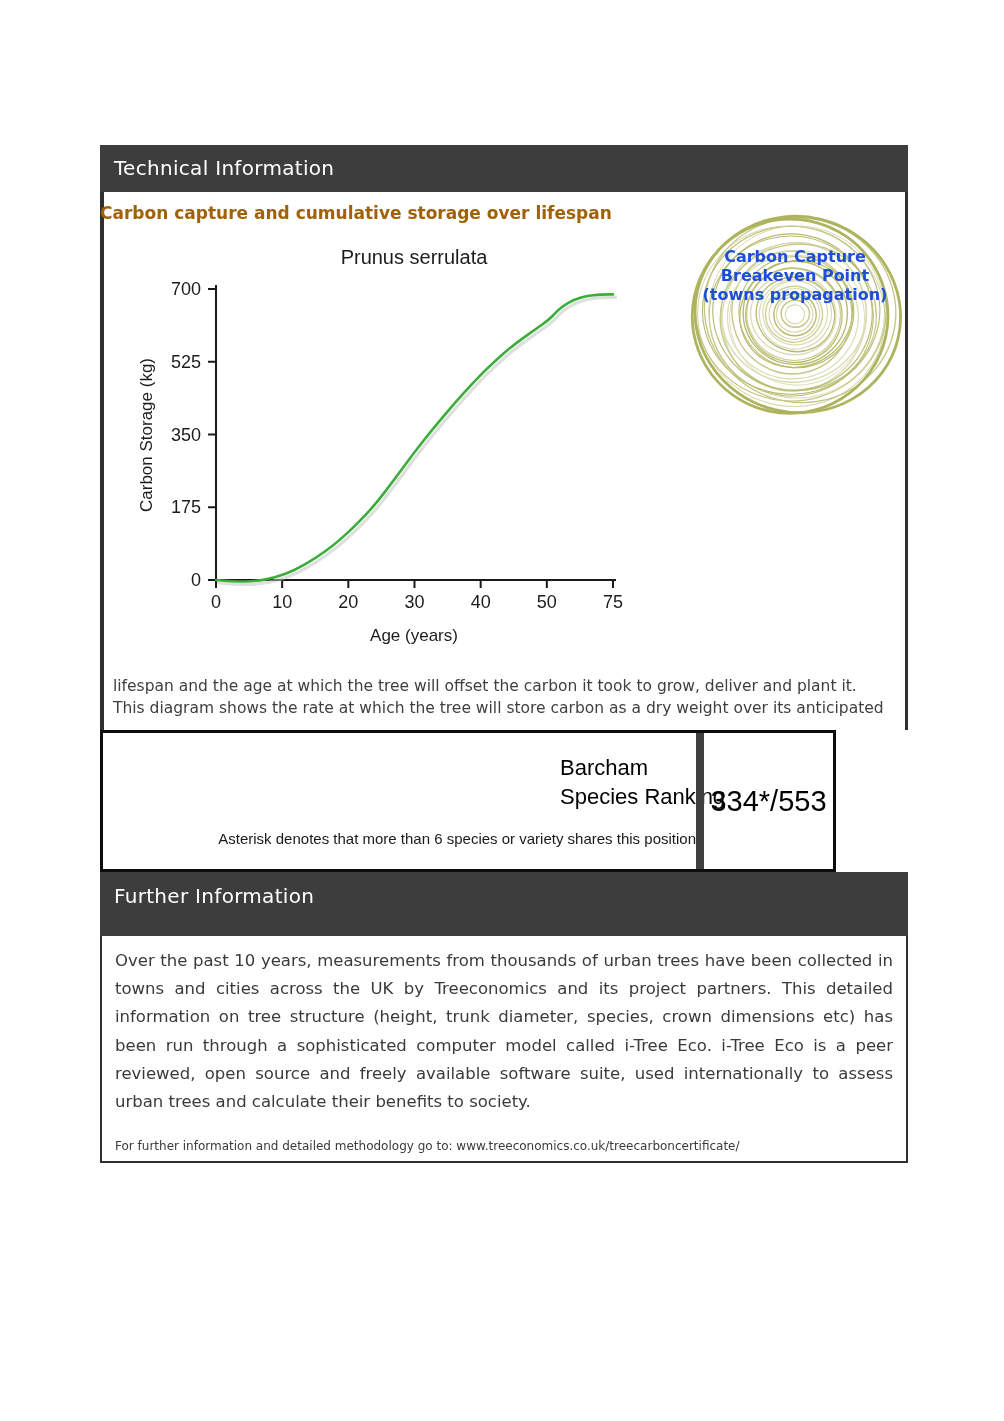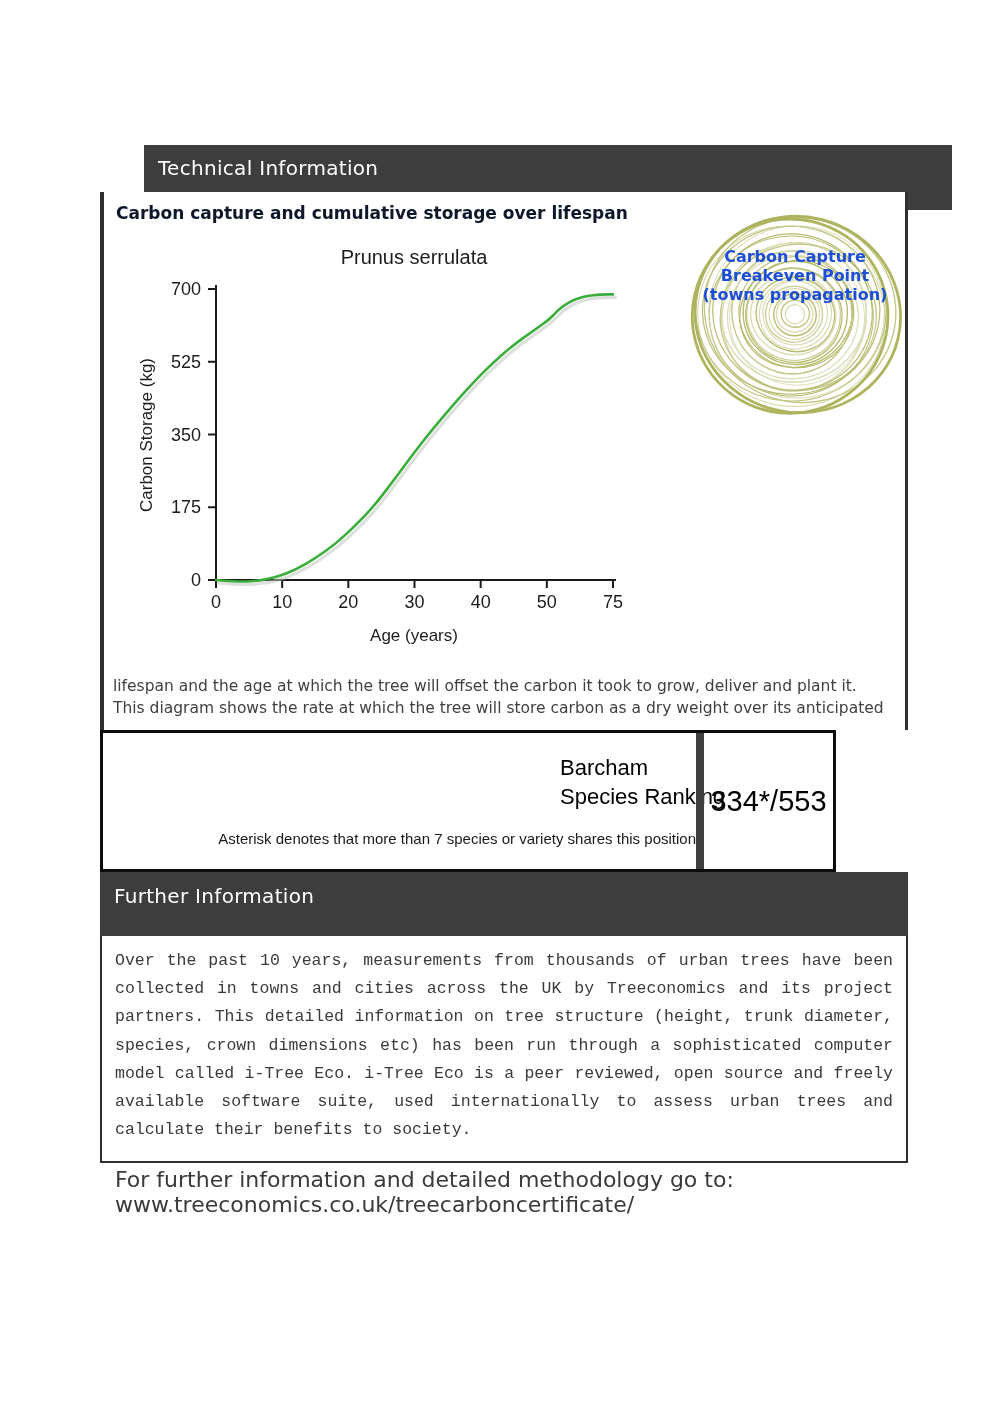--- a/index.html
+++ b/index.html
@@ -1,28 +1,28 @@
 <!DOCTYPE html>
 <html><head>
 <meta charset="utf-8">
 <style>
   html,body{margin:0;padding:0;background:#ffffff;}
   .page{position:relative;width:1004px;height:1421px;background:#ffffff;overflow:hidden;
         font-family:"DejaVu Sans",sans-serif;}
   .abs{position:absolute;}
   .hbar{position:absolute;left:100px;width:808px;background:#3d3d3d;color:#ffffff;box-sizing:border-box;}
-  #tech-bar{top:145px;height:65px;margin-left:44px;}
+  #tech-bar{top:145px;height:65px;}
   #further-bar{top:872px;height:64px;}
   .hbar .bar-label{position:absolute;left:14px;font-size:20px;letter-spacing:.3px;}
   #tech-bar .bar-label{top:11px;}
   #further-bar .bar-label{top:12px;}
 
   #tech-section{left:100px;top:192px;width:808px;height:538px;background:#fff;
     border-left:4px solid #2f2f2f;border-right:3px solid #2f2f2f;box-sizing:border-box;}
-  #section-title{left:116px;top:203px;font-size:17px;font-weight:bold;color:#0f172a;}
+  #section-title{left:100px;top:203px;font-size:17px;font-weight:bold;color:#a16207;}
 
   #chart-svg{position:absolute;left:130px;top:230px;width:545px;height:420px;}
   #chart-svg text{font-family:"Liberation Sans",sans-serif;fill:#1c1c1c;}
 
   #badge-rings{position:absolute;left:683px;top:203px;width:224px;height:220px;}
   .badge-title{left:683px;top:247px;width:224px;text-align:center;font-weight:bold;
     font-size:16px;line-height:19px;color:#1d4ed8;}
   .badge-value{left:683px;top:334px;width:224px;text-align:center;font-size:34px;color:#4a4a4a;}
 
   .caption{left:113px;top:676px;width:790px;font-size:15.5px;line-height:21.5px;color:#3f3f3f;}
@@ -33,22 +33,22 @@
     display:flex;align-items:center;justify-content:center;
     font-family:"Liberation Sans",sans-serif;font-size:29px;color:#000;}
   #rank-org{position:absolute;left:457px;top:20px;font-family:"Liberation Sans",sans-serif;
     font-size:22px;line-height:29px;color:#000;}
   #rank-note{position:absolute;right:137px;top:97px;white-space:nowrap;
     font-family:"Liberation Sans",sans-serif;font-size:15px;color:#1a1a1a;}
 
   #further-box{left:100px;top:936px;width:808px;height:227px;background:#fff;
     border:2px solid #2f2f2f;border-top:none;box-sizing:border-box;}
   #further-par{margin:11px 13px 0 13px;font-size:16.5px;line-height:28.2px;color:#3a3a3a;
-    text-align:justify;font-family:Liberation Mono, monospace;}
-  #further-link{margin:23px 13px 16px 13px;font-size:22px;color:#3a3a3a;}
+    text-align:justify;}
+  #further-link{margin:23px 13px 16px 13px;font-size:12px;color:#3a3a3a;}
 </style>
 </head>
 <body>
 
 <div class="page">
 
   <div class="hbar" id="tech-bar">
     <span class="bar-label">Technical Information</span>
   </div>
 
@@ -131,21 +131,21 @@
   <div class="abs caption">
     <div>lifespan and the age at which the tree will offset the carbon it took to grow, deliver and plant it.</div>
     <div>This diagram shows the rate at which the tree will store carbon as a dry weight over its anticipated</div>
   </div>
 
   <div class="abs" id="ranking-box">
     <div id="rank-org">
       <div>Barcham</div>
       <div>Species Ranking</div>
     </div>
-    <div id="rank-note">Asterisk denotes that more than 7 species or variety shares this position</div>
+    <div id="rank-note">Asterisk denotes that more than 6 species or variety shares this position</div>
     <div id="rank-right">
       <span>334*/553</span>
     </div>
   </div>
 
   <div class="hbar" id="further-bar">
     <span class="bar-label">Further Information</span>
   </div>
 
   <div class="abs" id="further-box">

